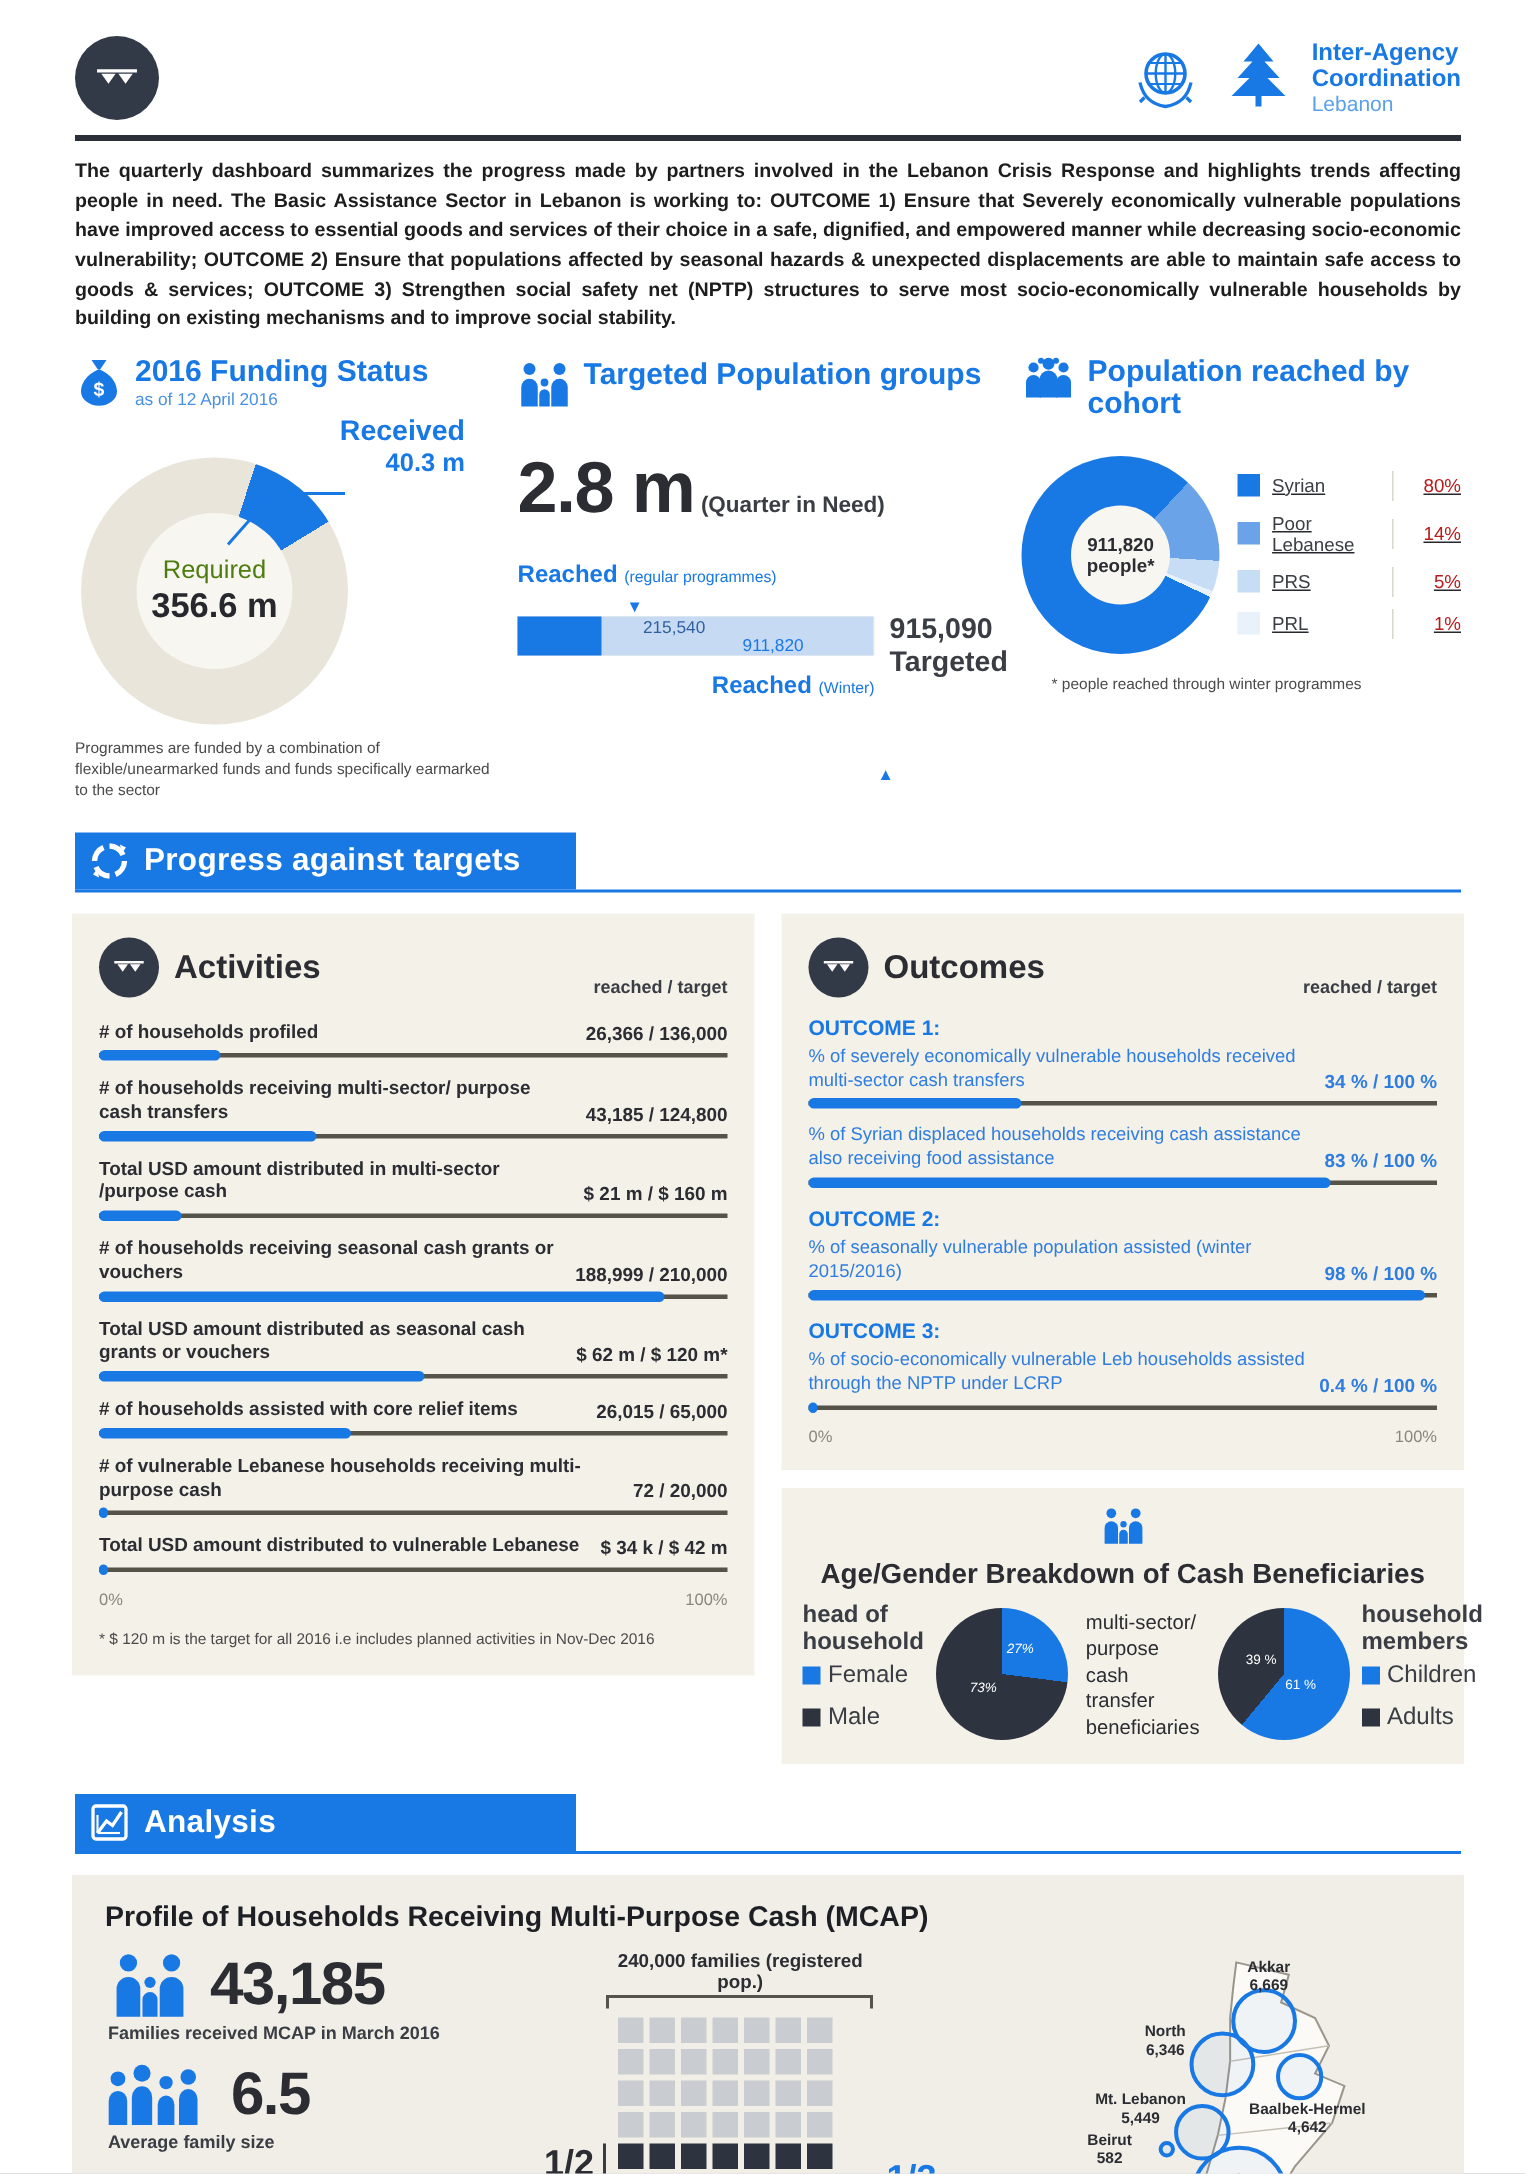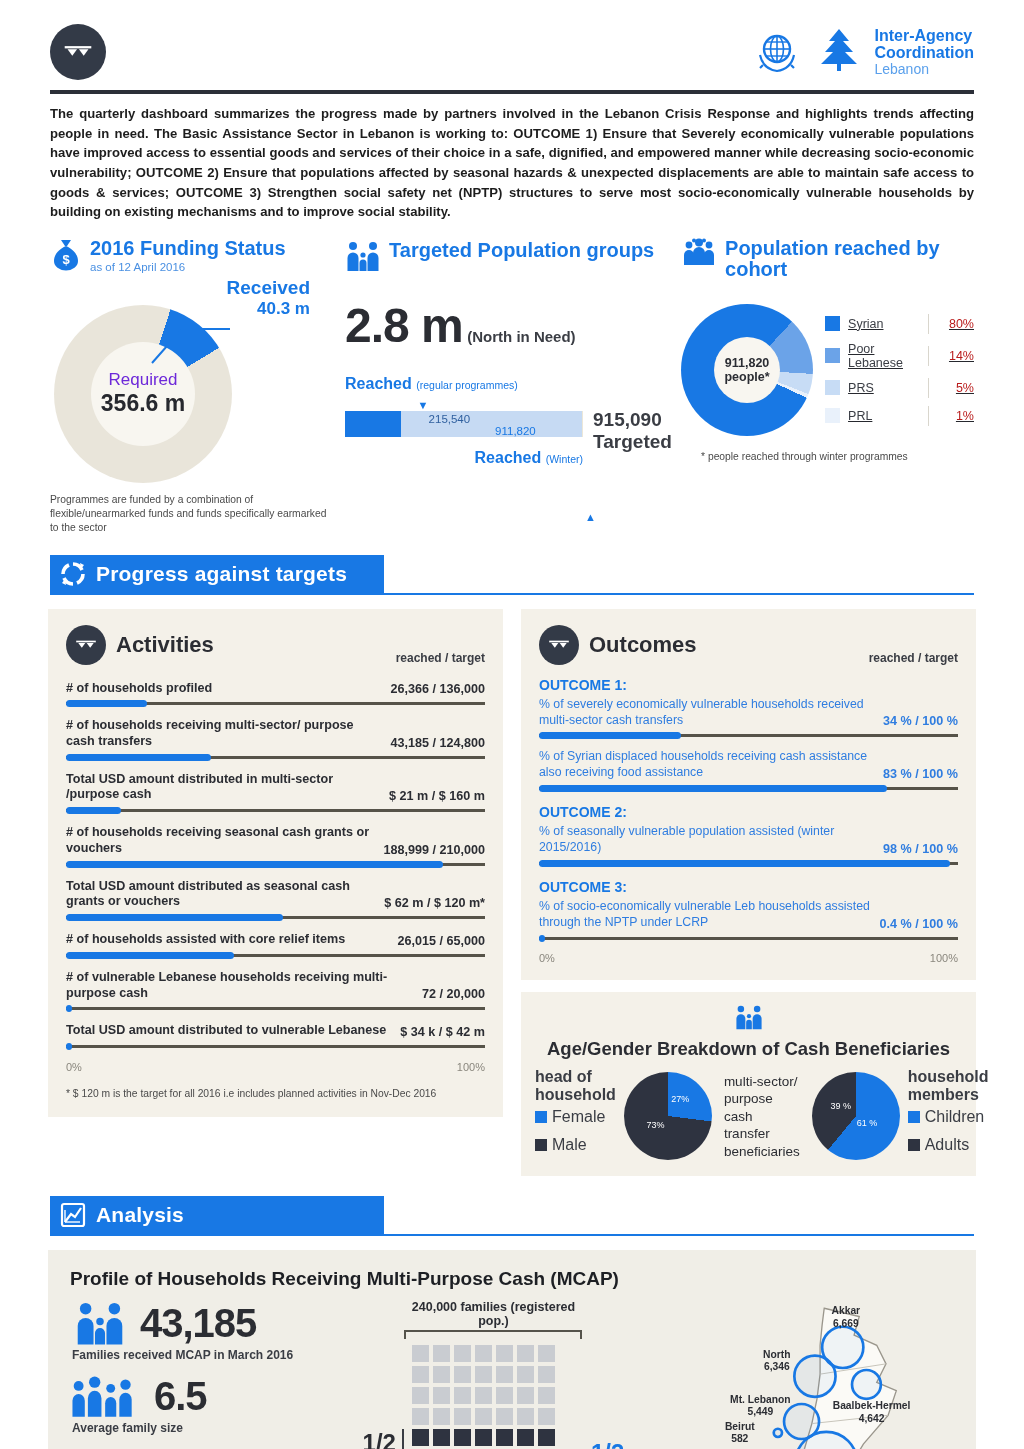--- a/index.html
+++ b/index.html
@@ -22,21 +22,21 @@
   .stats-row { display:flex; margin:16px 50px 0 50px; gap:6px; }
   .sec-head { display:flex; align-items:flex-start; gap:8px; }
   .sec-head .sec-ic { flex:0 0 auto; }
   .sec-title { color:#1878e4; font-size:20px; font-weight:bold; line-height:1.05; }
   .as-of { color:#4a90e2; font-size:11.5px; margin-top:2px; }
 
   .col-funding { width:296px; position:relative; }
   .donut-wrap { position:relative; width:260px; height:210px; margin-top:4px; }
   .donut { position:absolute; left:4px; top:28px; width:178px; height:178px; border-radius:50%; }
   .donut-hole { position:absolute; left:50%; top:50%; transform:translate(-50%,-50%); width:104px; height:104px; border-radius:50%; background:#f8f6f0; display:flex; flex-direction:column; align-items:center; justify-content:center; }
-  .req-label { font-size:17px; color:#6d28d9; }
+  .req-label { font-size:17px; color:#4d7c0f; }
   .req-value { font-size:23px; font-weight:bold; color:#26282e; }
   .callout { position:absolute; right:0; top:0; text-align:right; color:#1878e4; font-weight:bold; }
   .callout .c1 { font-size:19px; }
   .callout .c2 { font-size:17px; }
   .callout-line { position:absolute; right:78px; top:40px; }
   .small-note { font-size:10.3px; color:#4a4a4a; line-height:1.35; }
   .funding-note { margin-top:6px; width:286px; }
 
   .col-targeted { width:334px; padding-top:2px; }
   .pin-line { margin-top:26px; }
@@ -218,21 +218,21 @@
             <path d="M2.5 31 V18 a5.5 5.5 0 0 1 11 0 V31 z"></path>
           <circle cx="28" cy="6" r="4"></circle>
             <path d="M22.5 31 V18 a5.5 5.5 0 0 1 11 0 V31 z"></path>
           <circle cx="18" cy="15" r="2.6"></circle>
             <path d="M14.5 31 V23 a3.5 3.5 0 0 1 7 0 V31 z"></path>
         </svg>
         <div class="sec-title">Targeted Population groups</div>
       </div>
       <div class="pin-line">
         <span class="pin-value">2.8 m</span>
-        <span class="pin-sub">(North in Need)</span>
+        <span class="pin-sub">(Quarter in Need)</span>
       </div>
       <div class="reach-block">
         <div class="lbl-blue">
           <span>Reached</span>
           <small>(regular programmes)</small>
         </div>
         <span class="tp-marker-down" id="tp-marker-down" style="left: calc(23.5% - 5px);">▼</span>
         <div class="tp-bar">
           <div class="tp-winter" id="tp-winter" style="width: 99.6%;"></div>
           <div class="tp-regular" id="tp-regular" style="width: 23.5%;"></div>
@@ -508,21 +508,21 @@
                 <div class="pl-item">
                   <i class="pl-sw" style="background: rgb(24, 120, 228);"></i>
                   <span>Female</span>
                 </div>
                 <div class="pl-item">
                   <i class="pl-sw" style="background: rgb(46, 51, 64);"></i>
                   <span>Male</span>
                 </div>
               </div>
           </div>
-          <div class="pie" id="pie1" style="background: conic-gradient(rgb(24, 120, 228) 0deg, rgb(24, 120, 228) 27%, rgb(46, 51, 64) 27%, rgb(46, 51, 64) 100%);">
+          <div class="pie" id="pie1" style="background: conic-gradient(rgb(24, 120, 228) 0deg, rgb(24, 120, 228) 27%, rgb(46, 51, 64) 27%, rgb(46, 51, 64) 100%); font-style: italic;">
               <span class="pie-lab" style="left: 64%; top: 30%;">27%</span>
               <span class="pie-lab" style="left: 36%; top: 60%;">73%</span>
             </div>
           <div class="ag-center">multi-sector/ purpose cash transfer beneficiaries</div>
           <div class="pie" id="pie2" style="background: conic-gradient(rgb(24, 120, 228) 0deg, rgb(24, 120, 228) 61%, rgb(46, 51, 64) 61%, rgb(46, 51, 64) 100%);">
               <span class="pie-lab" style="left: 63%; top: 57%;">61 %</span>
               <span class="pie-lab" style="left: 33%; top: 38%;">39 %</span>
             </div>
           <div class="pie-legend">
             <div class="plt">household members</div>

